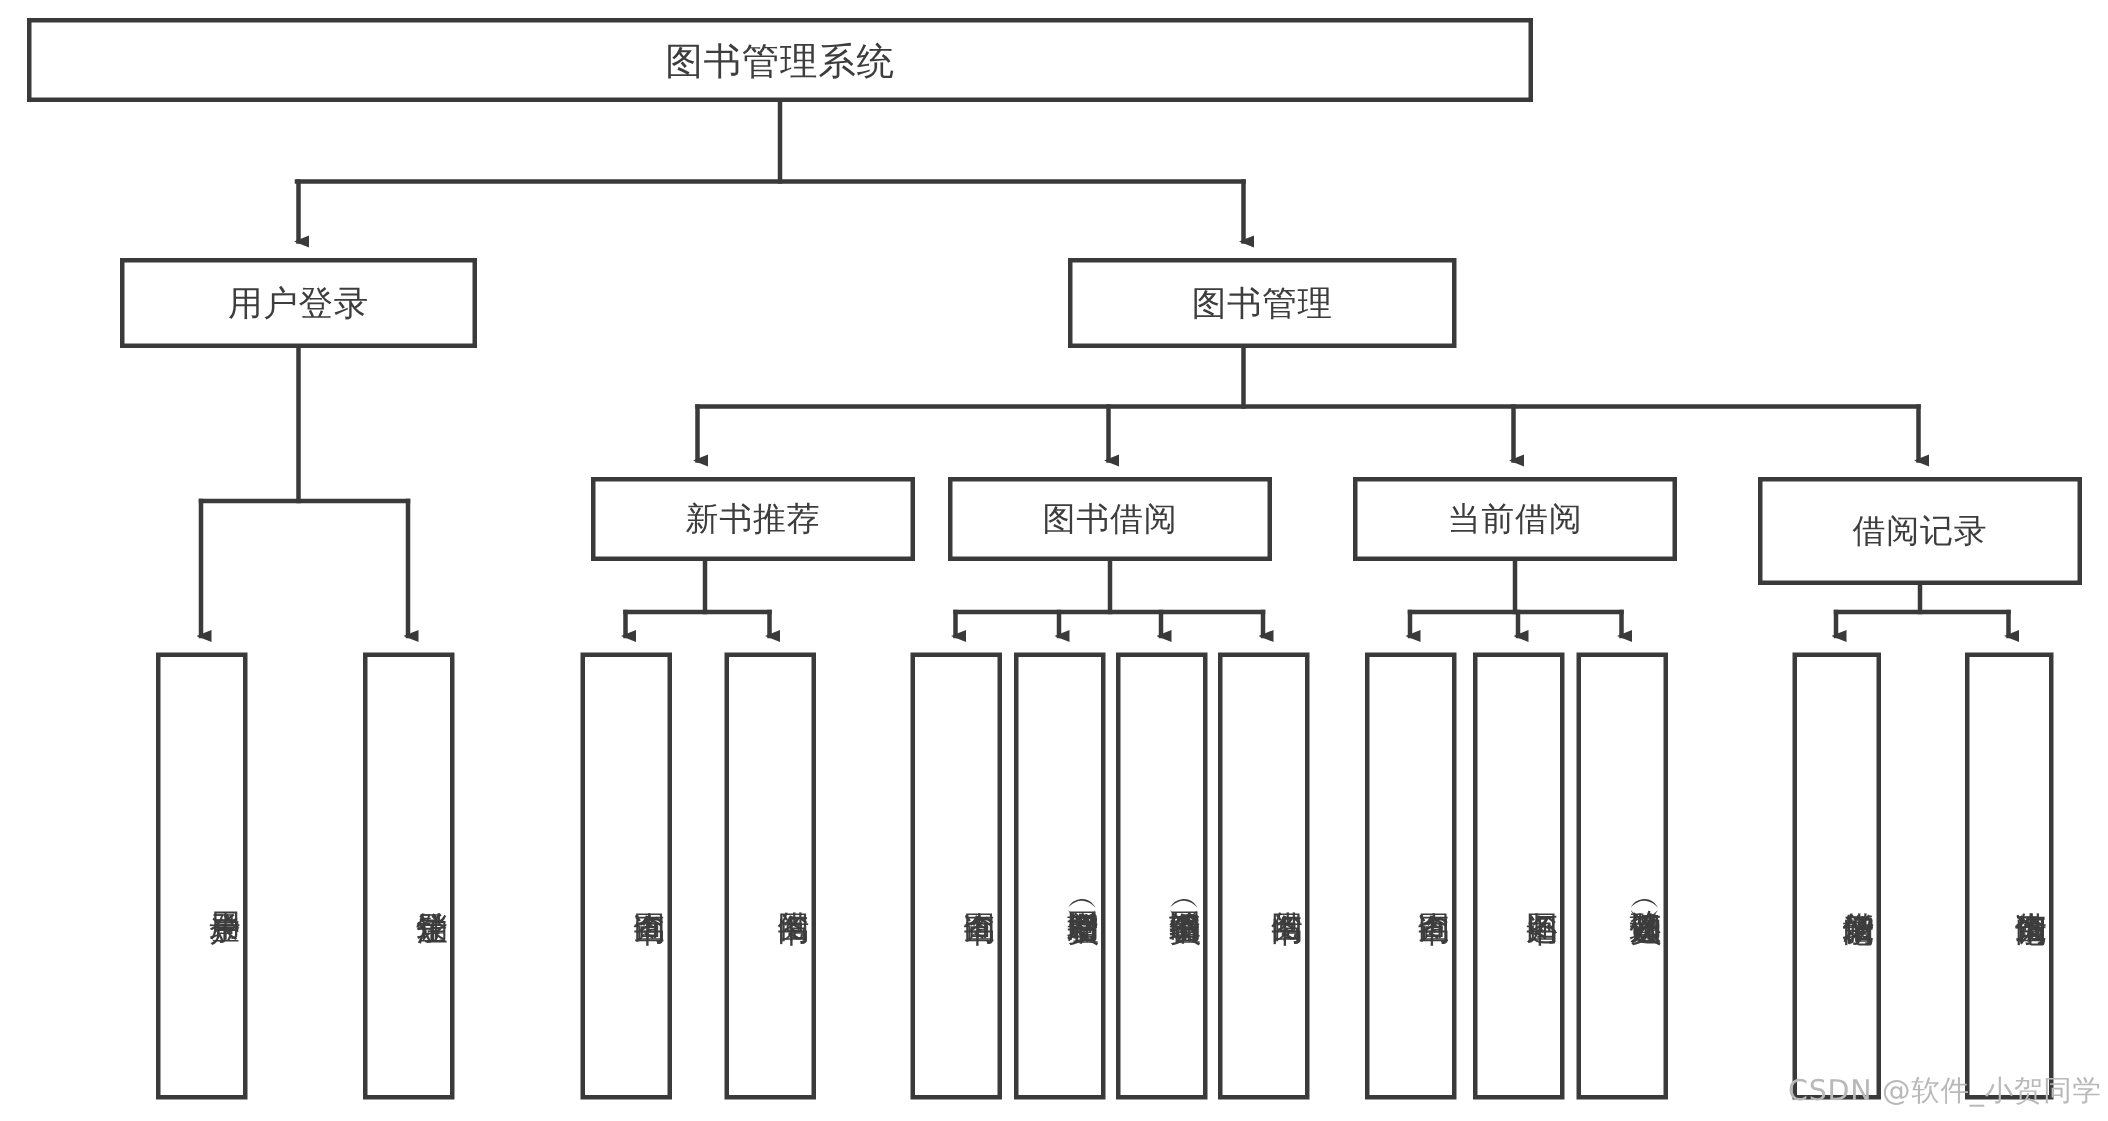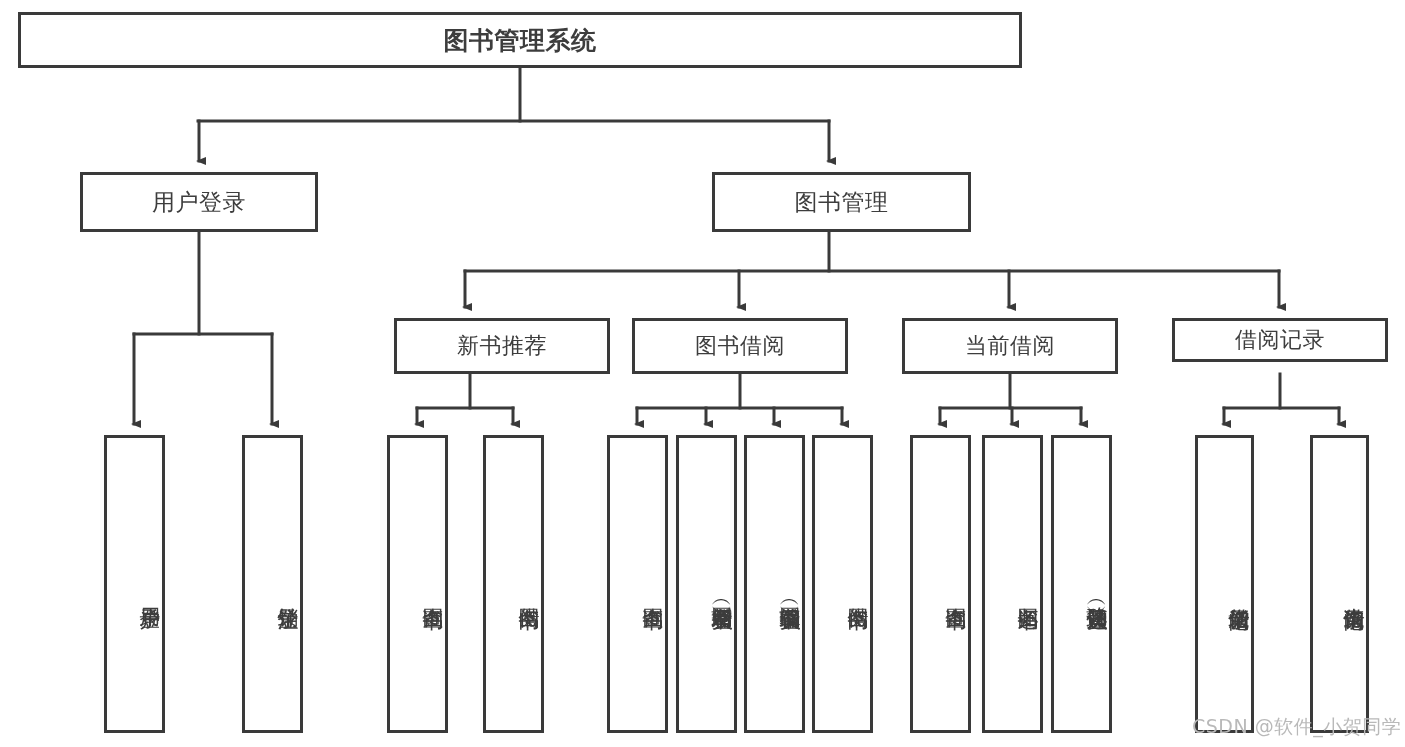--- a/index.html
+++ b/index.html
@@ -112,41 +112,41 @@
       <path d="M1012,408 L1012,424" marker-end="url(#arrow)"></path>
       <path d="M1081,408 L1081,424" marker-end="url(#arrow)"></path>
 
       <path d="M1280,374 L1280,408"></path>
       <path d="M1224,408 L1339,408"></path>
       <path d="M1224,408 L1224,424" marker-end="url(#arrow)"></path>
       <path d="M1339,408 L1339,424" marker-end="url(#arrow)"></path>
     </g>
   </svg>
 
-  <div class="node root" style="left:18px; top:12px; width:1004px; height:56px;font-weight:bold;">
+  <div class="node root" style="left:18px; top:12px; width:1004px; height:56px;">
     <span>图书管理系统</span>
   </div>
 
   <div class="node lvl2" style="left:80px; top:172px; width:238px; height:60px;">
     <span>用户登录</span>
   </div>
   <div class="node lvl2" style="left:712px; top:172px; width:259px; height:60px;">
     <span>图书管理</span>
   </div>
 
   <div class="node lvl3" style="left:362px; top:318px; width:216px; height:56px;margin-left:32px;">
     <span>新书推荐</span>
   </div>
   <div class="node lvl3" style="left:632px; top:318px; width:216px; height:56px;justify-content:center;">
     <span>图书借阅</span>
   </div>
   <div class="node lvl3" style="left:902px; top:318px; width:216px; height:56px;text-align:right;">
     <span>当前借阅</span>
   </div>
-  <div class="node lvl3" style="left:1172px; top:318px; width:216px; height:44px;">
+  <div class="node lvl3" style="left:1172px; top:318px; width:216px; height:72px;">
     <span>借阅记录</span>
   </div>
 
   <div class="node leaf" style="left:104px; top:435px; width:61px; height:298px;">
     <span>用户登录</span>
   </div>
   <div class="node leaf" style="left:242px; top:435px; width:61px; height:298px;">
     <span>注销登录</span>
   </div>
   <div class="node leaf" style="left:387px; top:435px; width:61px; height:298px;">

